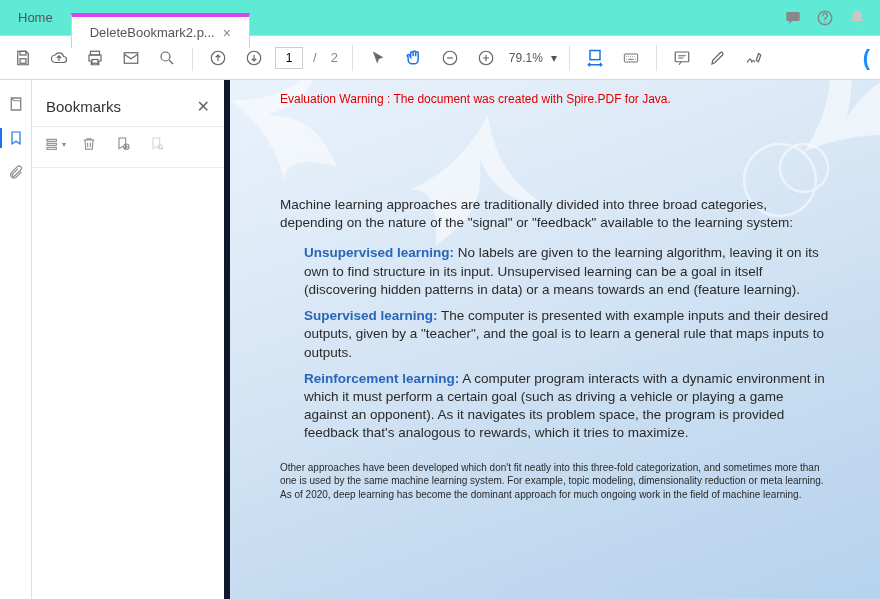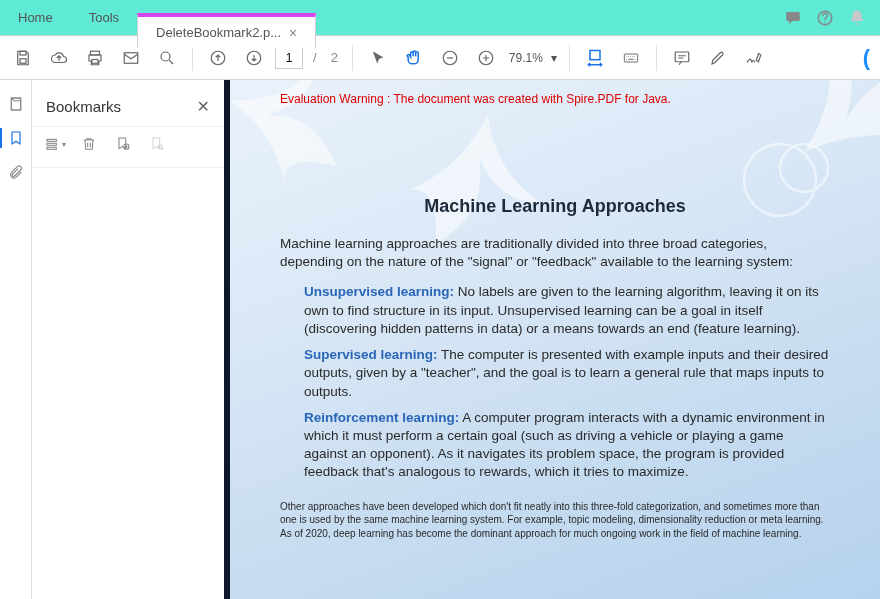--- a/index.html
+++ b/index.html
@@ -48,23 +48,20 @@
   .doc-footer { margin-top:18px; font-size:10px; line-height:1.35; color:#2a2a2a;}
   .collapse-handle { position:absolute; left:0; top:330px; width:10px; height:36px; background:#f0f0f0; border:1px solid #ccc; display:flex; align-items:center; justify-content:center; font-size:10px; color:#666;}
 </style>
 </head>
 <body>
 
 <div class="top-tabs">
   <div class="top-tab">
       <span>Home</span>
     </div>
-  <div class="top-tab">
-      <span>Tools</span>
-    </div>
   <div class="top-tab active">
     <span>DeleteBookmark2.p...</span>
     <span class="tab-close">×</span>
   </div>
   <div class="top-right-icons">
     <span class="tri">
         <svg width="18" height="18" viewBox="0 0 24 24" fill="#888">
           <rect x="3" y="4" width="18" height="12" rx="2"></rect>
           <path d="M7 20l4-4H7z"></path>
         </svg>
@@ -263,21 +260,20 @@
       <div class="fern" style="top:-10px; right:-30px; transform:rotate(60deg) scale(2.2)"><svg width="120" height="120" viewBox="0 0 100 100">
             <path d="M50 5 C40 20 35 30 45 50 C35 40 25 35 10 40 C30 45 40 55 48 70 C50 55 55 40 70 25 C60 30 55 20 50 5"></path>
           </svg></div>
       <div class="fern" style="top:40px; right:40px;"><svg width="120" height="120" viewBox="0 0 100 100" fill="none" stroke="#fff" stroke-width="2">
             <circle cx="50" cy="50" r="30"></circle>
             <circle cx="70" cy="40" r="20"></circle>
           </svg></div>
 
       <div class="eval-warning">Evaluation Warning : The document was created with Spire.PDF for Java.</div>
       <div class="doc-content">
-        <div class="doc-title">Machine Learning Approaches</div>
         <div class="doc-intro">Machine learning approaches are traditionally divided into three broad categories, depending on the nature of the "signal" or "feedback" available to the learning system:</div>
         <div class="doc-item"><span class="term">Unsupervised learning:</span><span> No labels are given to the learning algorithm, leaving it on its own to find structure in its input. Unsupervised learning can be a goal in itself (discovering hidden patterns in data) or a means towards an end (feature learning).</span></div>
         <div class="doc-item"><span class="term">Supervised learning:</span><span> The computer is presented with example inputs and their desired outputs, given by a "teacher", and the goal is to learn a general rule that maps inputs to outputs.</span></div>
         <div class="doc-item"><span class="term">Reinforcement learning:</span><span> A computer program interacts with a dynamic environment in which it must perform a certain goal (such as driving a vehicle or playing a game against an opponent). As it navigates its problem space, the program is provided feedback that's analogous to rewards, which it tries to maximize.</span></div>
         <div class="doc-footer">Other approaches have been developed which don't fit neatly into this three-fold categorization, and sometimes more than one is used by the same machine learning system. For example, topic modeling, dimensionality reduction or meta learning. As of 2020, deep learning has become the dominant approach for much ongoing work in the field of machine learning.</div>
       </div>
     </div>
   </div>
 </div>
 

